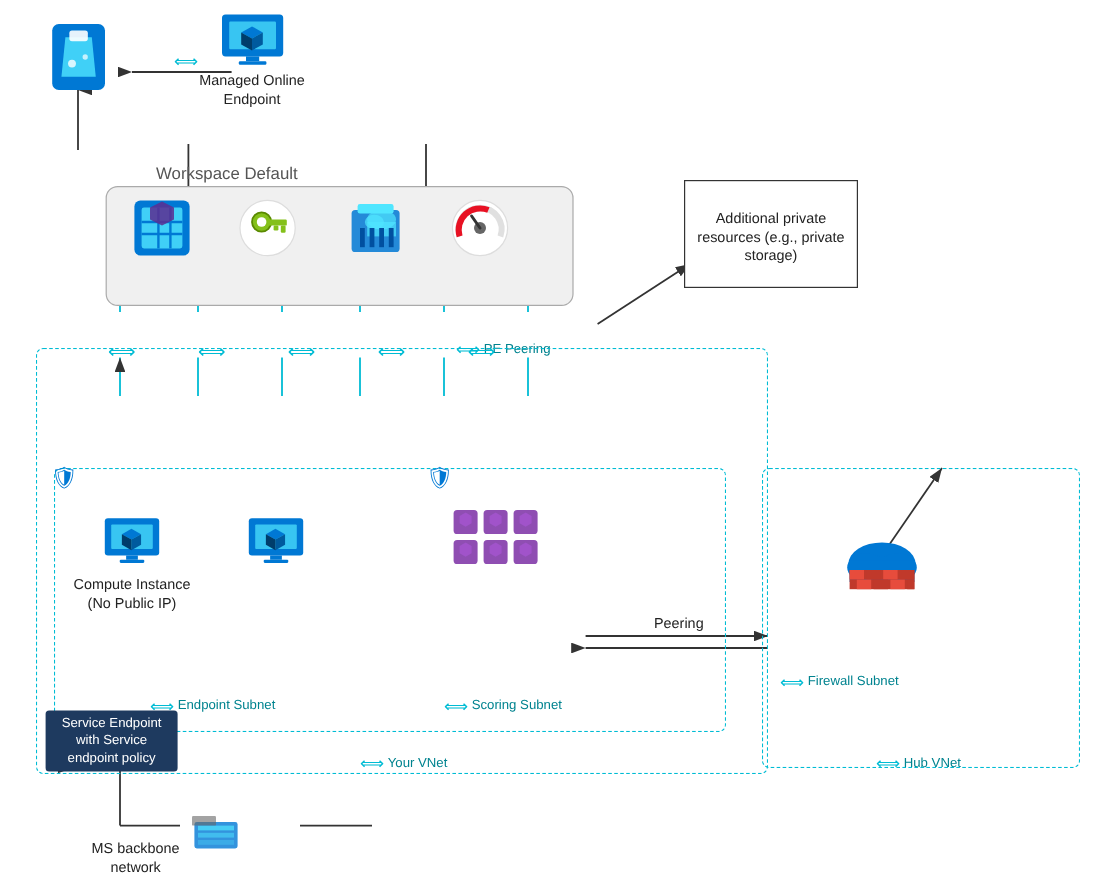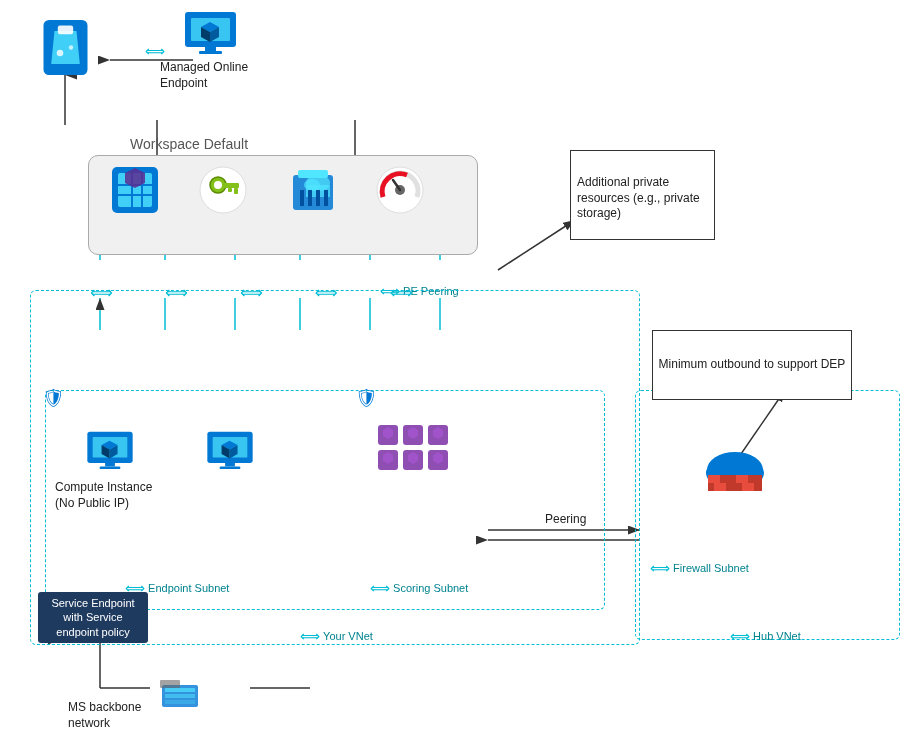--- a/index.html
+++ b/index.html
@@ -30,21 +30,21 @@
     }
     .box-gray {
       position: absolute;
       border: 1.5px solid #aaa;
       border-radius: 10px;
       background: #f0f0f0;
     }
     .label {
       position: absolute;
       font-size: 12px;
-      text-align: left;
+      text-align: center;
       color: #222;
       line-height: 1.3;
     }
     .label-small {
       position: absolute;
       font-size: 14px;
       text-align: left;
       color: #555;
       line-height: 1.3;
       margin-left: 20px;
@@ -356,24 +356,20 @@
       <rect x="42" y="38" width="12" height="8" fill="#e74c3c"></rect>
       <rect x="56" y="38" width="6" height="8" fill="#c0392b"></rect>
     </svg>
   </div>
 
   <div class="label-dashed" style="left:650px; top:560px;">
     <span style="color:#00bcd4; font-size:14px;">⟺</span>
     <span>Firewall Subnet</span>
   </div>
 
-  <div class="box-solid" style="left:652px; top:330px; width:200px; height:70px; display:flex; align-items:center; justify-content:center;">
-    <div class="label" style="position:relative; left:auto; top:auto; font-size:12px;">Minimum outbound to
-support DEP</div>
-  </div>
 
   <div class="label" style="left:545px; top:512px;">Peering</div>
 
   <div style="position:absolute; top:283px; left:90px; display:flex; gap:52px;">
     <span style="color:#00bcd4; font-size:16px;">⟺</span>
     <span style="color:#00bcd4; font-size:16px;">⟺</span>
     <span style="color:#00bcd4; font-size:16px;">⟺</span>
     <span style="color:#00bcd4; font-size:16px;">⟺</span>
     <span style="color:#00bcd4; font-size:16px;">⟺</span>
   </div>

